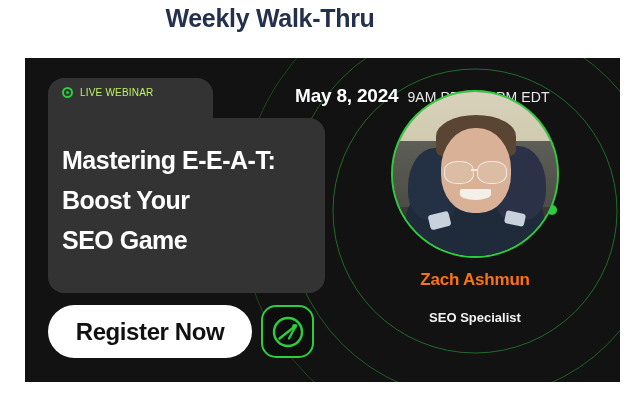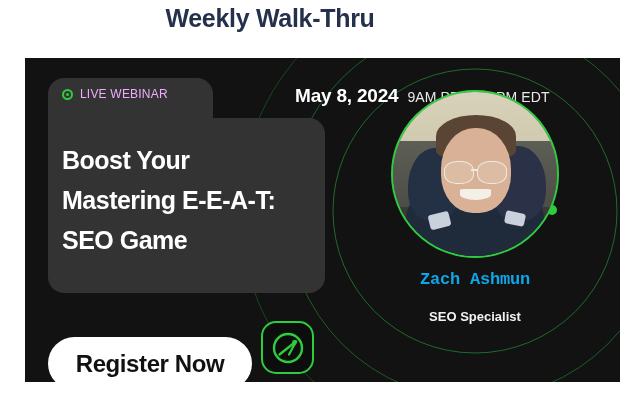--- a/index.html
+++ b/index.html
@@ -103,22 +103,22 @@
   }
   .live-dot::after {
     content: "";
     position: absolute;
     left: 2px; top: 2px;
     width: 3px; height: 3px;
     border-radius: 50%;
     background: #2ecc3f;
   }
   .live-label {
-    color: #f0abfc;
-    font-size: 12px;
+    color: #bef264;
+    font-size: 10px;
     font-weight: normal;
     letter-spacing: 0.2px;
   }
 
   .headline {
     position: absolute;
     left: 14px;
     top: 62px;
     width: 250px;
     z-index: 5;
@@ -171,21 +171,20 @@
     background: #ffffff;
     border: none;
     border-radius: 27px;
     color: #111111;
     font-family: "Liberation Sans", sans-serif;
     font-size: 24px;
     font-weight: bold;
     letter-spacing: -0.4px;
     cursor: pointer;
     padding: 0;
-    margin-top: 32px;
   }
   .brand-logo {
     width: 53px;
     height: 53px;
     border-radius: 15px;
     border: 2px solid #2ecc3f;
     box-sizing: border-box;
     display: flex;
     align-items: center;
     justify-content: center;
@@ -285,25 +284,24 @@
   .ph-zipR {
     position: absolute; right: 20%; top: 73%;
     width: 12%; height: 8%;
     background: #c9d2dc;
     border-radius: 3px;
     transform: rotate(12deg);
   }
 
   .speaker-name {
     margin-top: 12px;
-    color: #0ea5e9;
+    color: #f97316;
     font-size: 17px;
     font-weight: bold;
     letter-spacing: -0.2px;
-    font-family: Liberation Mono, monospace;
   }
   .speaker-role {
     margin-top: 20px;
     color: #f2f2f2;
     font-size: 13px;
     font-weight: bold;
   }
 </style>
 </head>
 <body>
@@ -324,22 +322,22 @@
     <div class="panel-top"></div>
     <div class="panel-joint"></div>
     <div class="panel-body"></div>
 
     <div class="live-badge">
       <span class="live-dot"></span>
       <span class="live-label">LIVE WEBINAR</span>
     </div>
 
     <div class="headline">
+      <div class="headline-line">Mastering E-E-A-T:</div>
       <div class="headline-line">Boost Your</div>
-      <div class="headline-line">Mastering E-E-A-T:</div>
       <div class="headline-line">SEO Game</div>
     </div>
   </div>
 
   <div class="date-row">
     <span class="date-main">May 8, 2024</span>
     <span class="date-times">9AM PDT | 12PM EDT</span>
   </div>
 
   <div class="cta-row">

